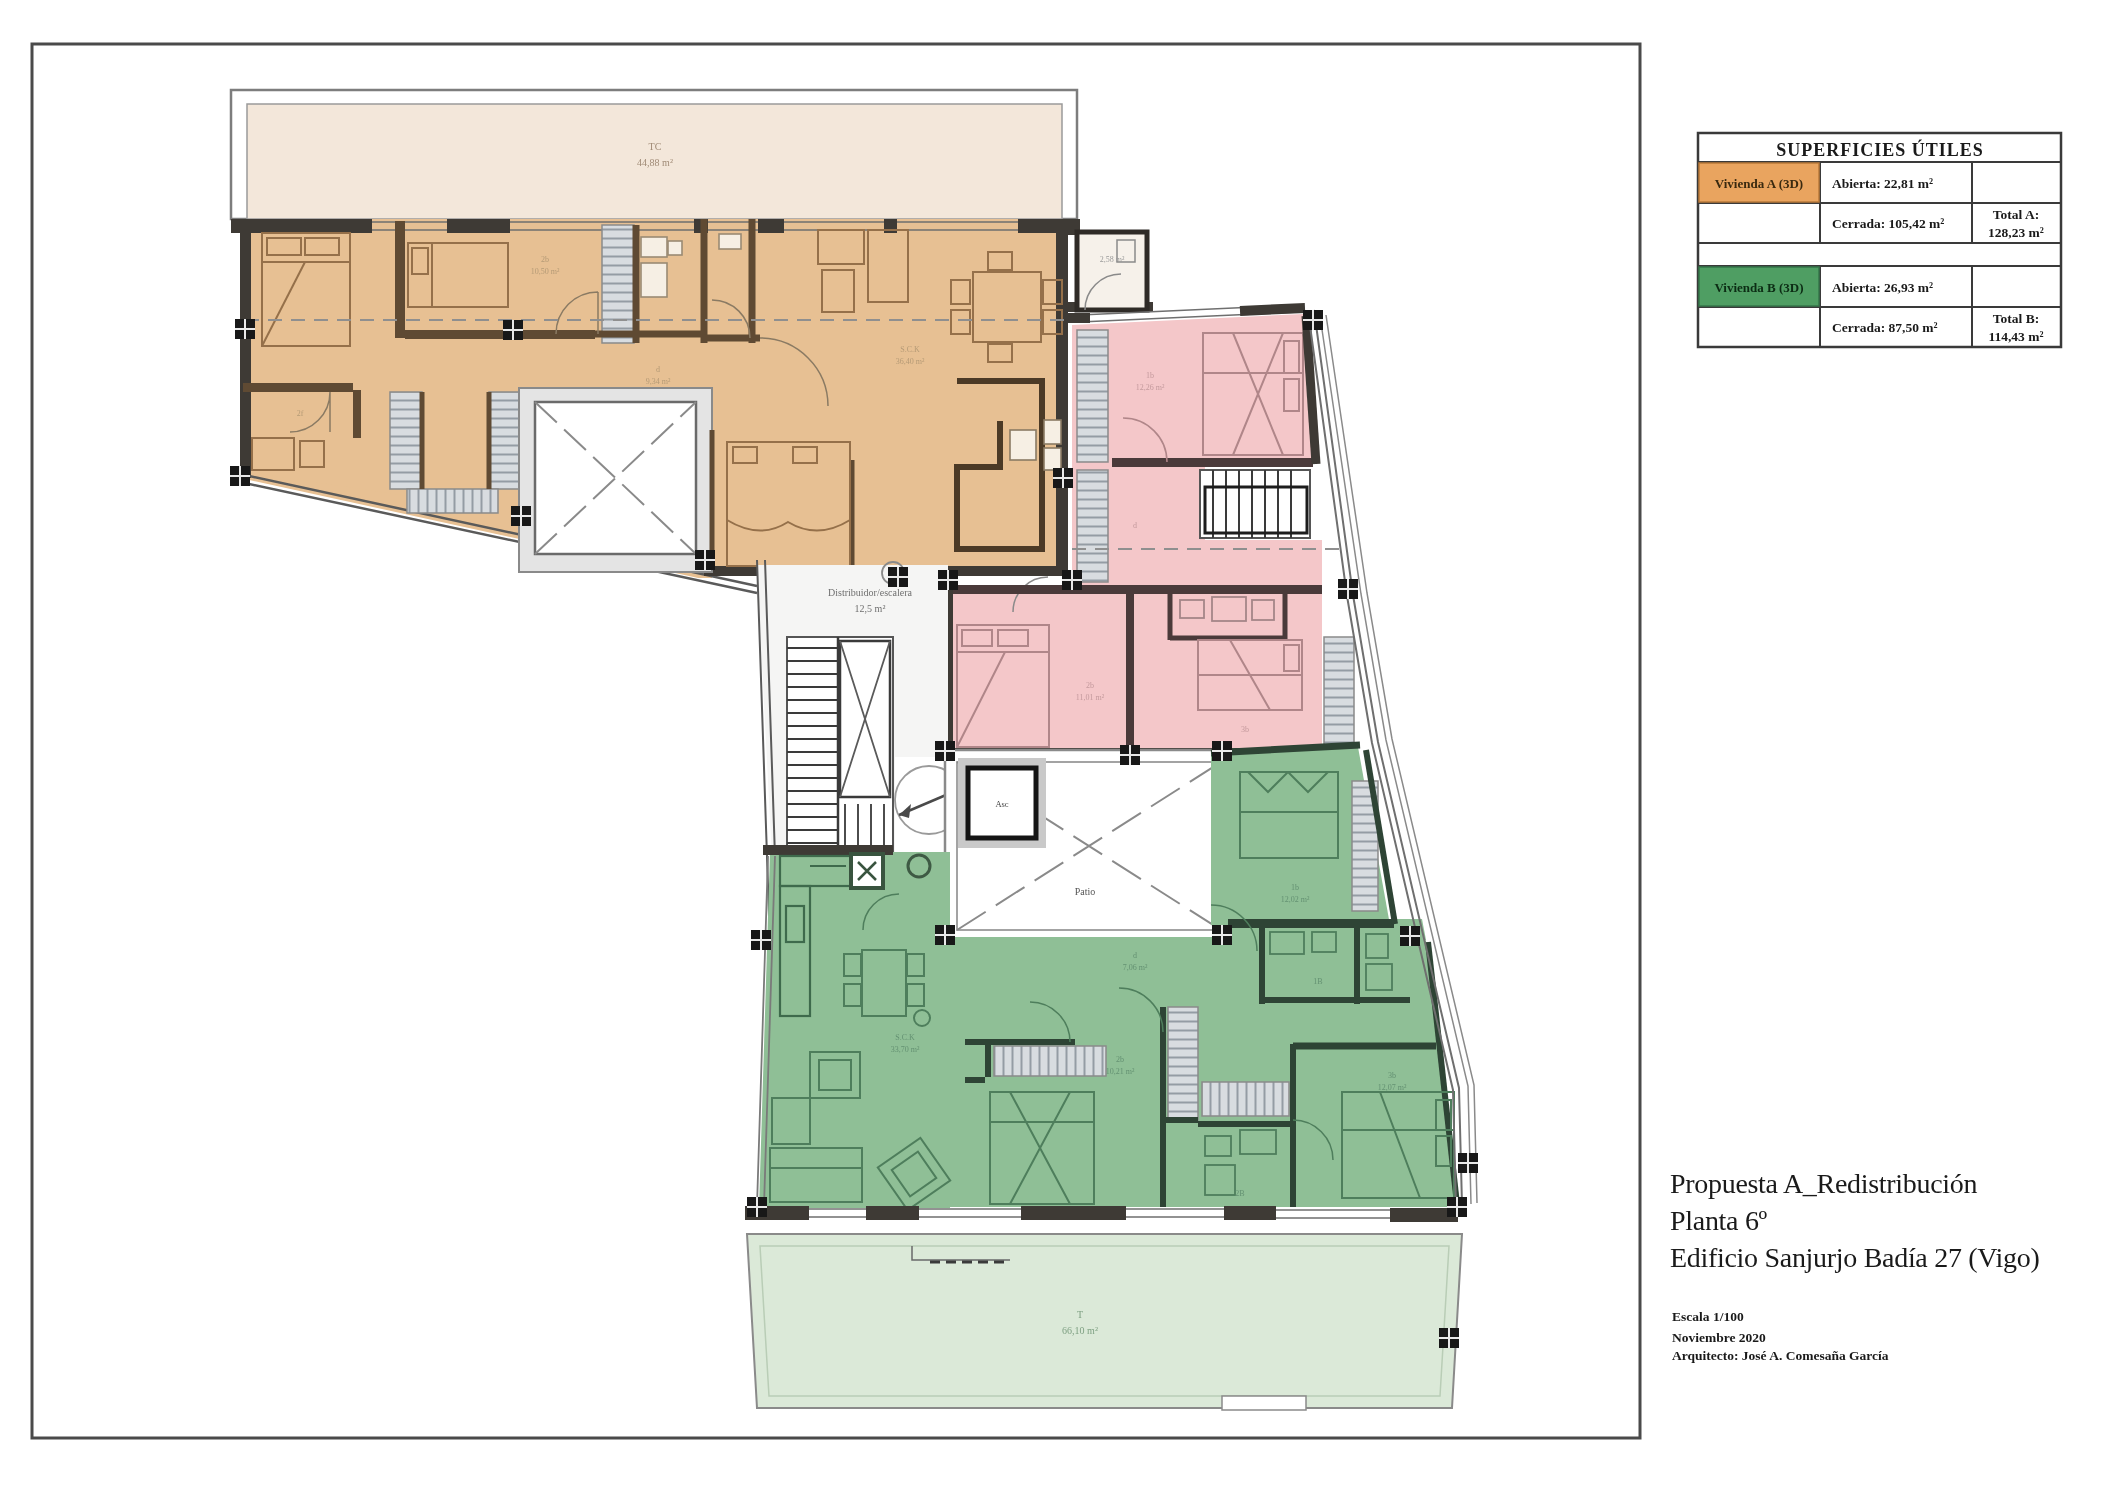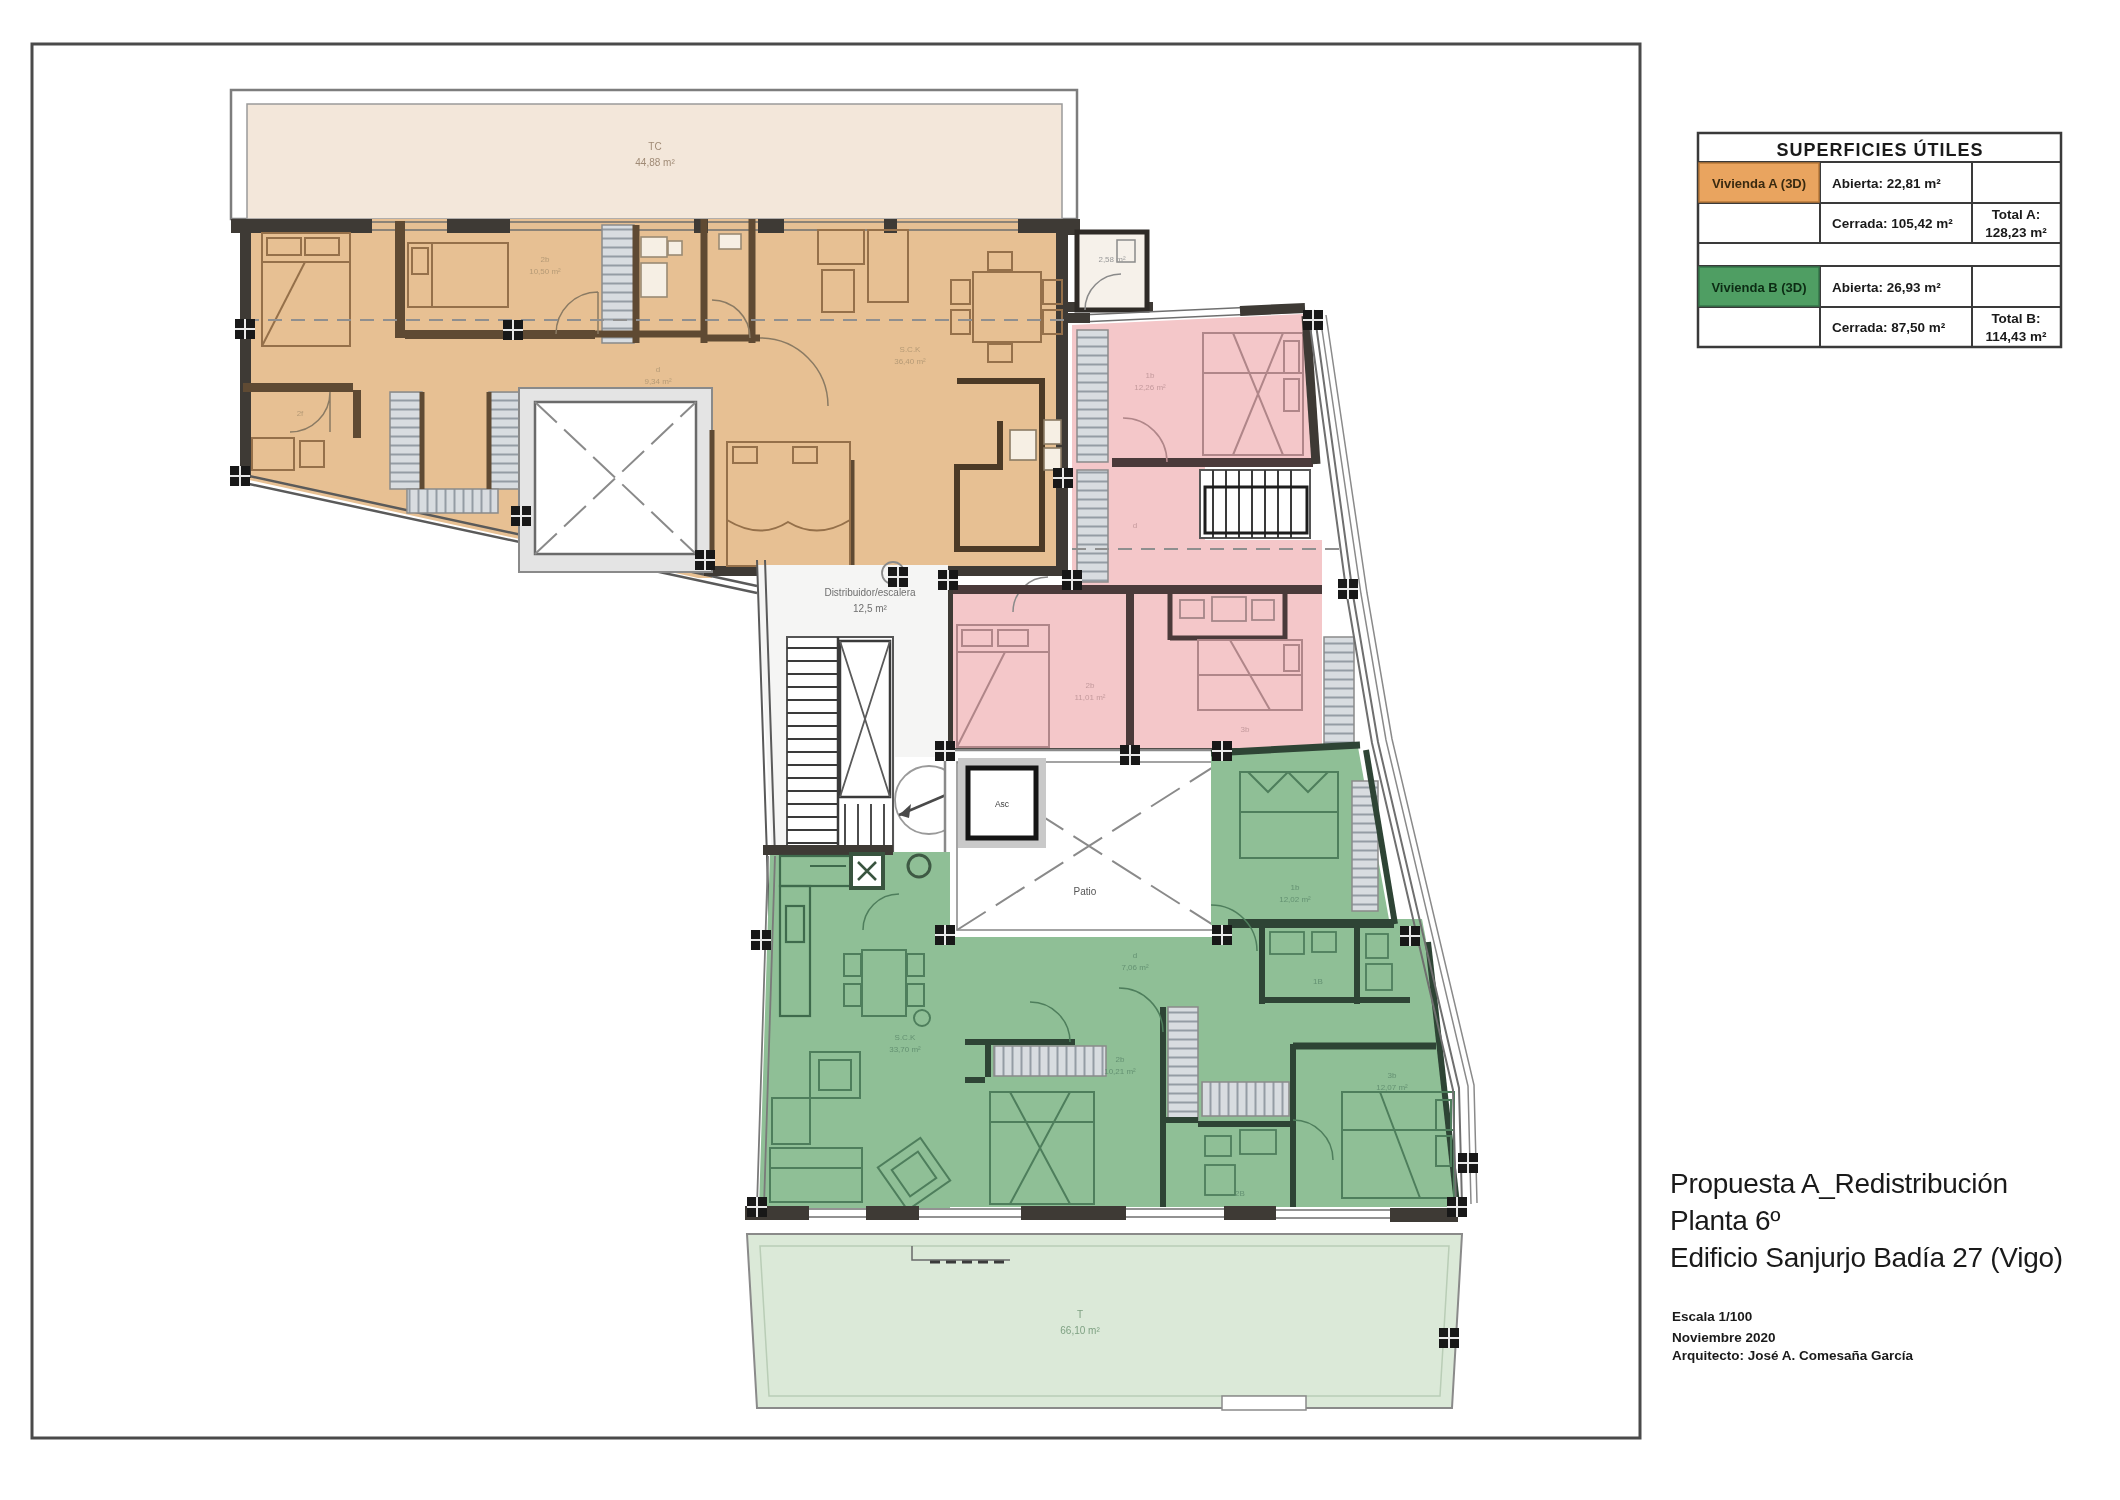--- a/index.html
+++ b/index.html
@@ -1,16 +1,16 @@
 <!DOCTYPE html>
 <html><head>
 <meta charset="utf-8">
 <style>
 html,body{margin:0;padding:0;background:#ffffff;font-family:"Liberation Sans",sans-serif;}
-#page{position:relative;width:2120px;height:1500px;background:#ffffff;overflow:hidden;}
+#page{position:relative;width:2120px;height:1500px;background:#ffffff;overflow:hidden;font-family:Liberation Serif, serif;}
 svg{position:absolute;left:0;top:0;}
 </style>
 </head>
 <body>
 <div id="page">
 <svg width="2120" height="1500" viewBox="0 0 2120 1500">
 <defs>
 <pattern id="hHatch" width="9" height="9" patternUnits="userSpaceOnUse">
 <rect width="9" height="9" fill="#d8dce0"></rect>
 <path d="M0 4.5 H9" stroke="#949ca4" stroke-width="2"></path>

